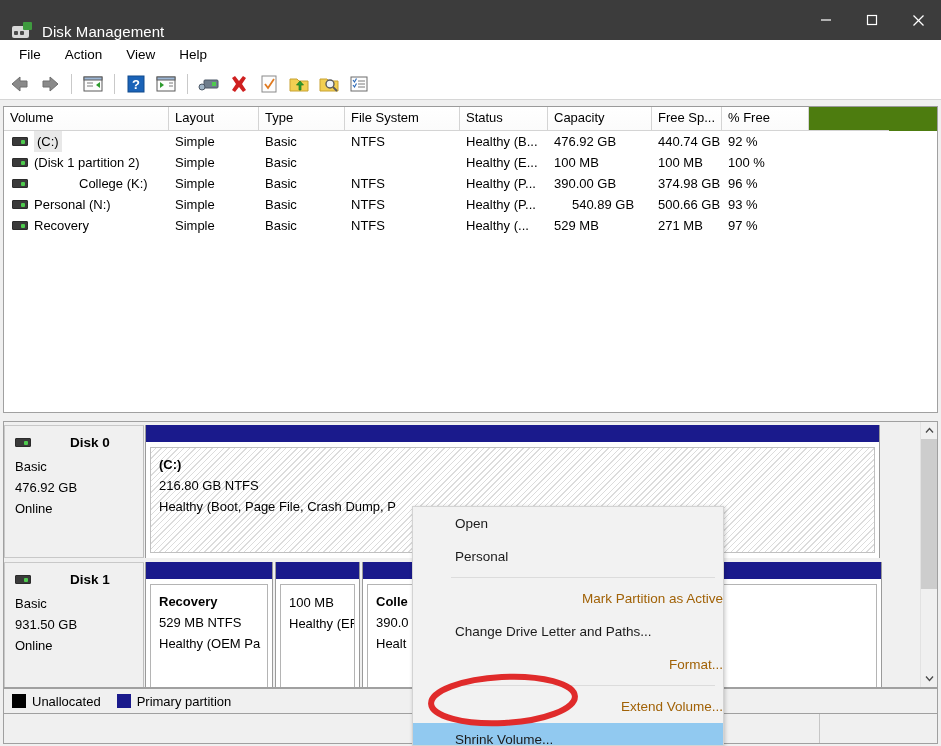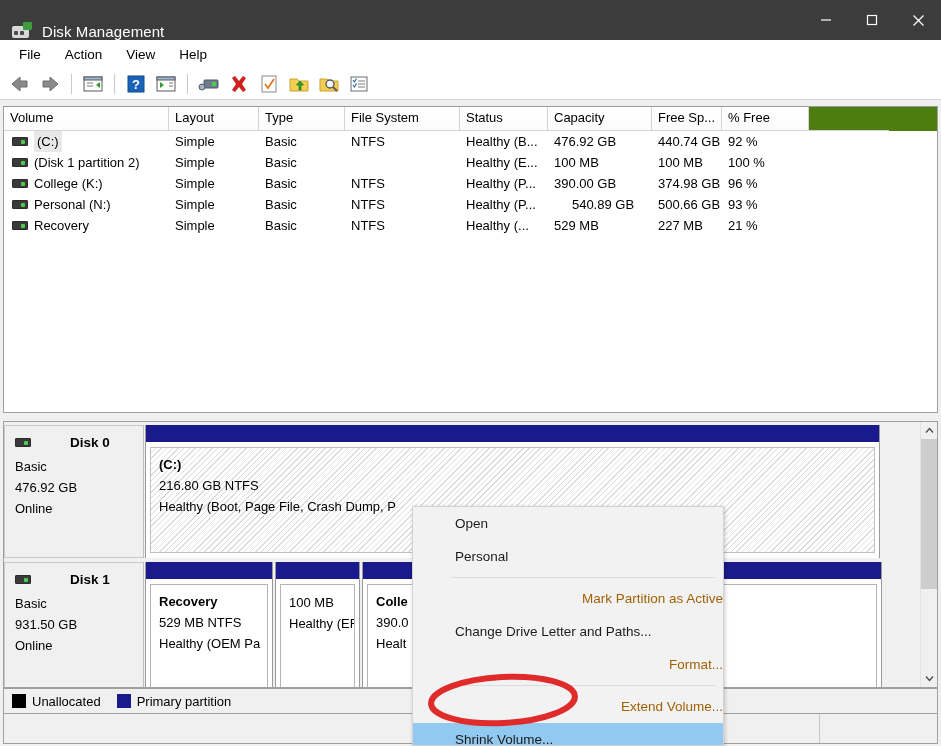--- a/index.html
+++ b/index.html
@@ -386,21 +386,21 @@
           <div class="lc" style="width: 90px;">Simple</div>
           <div class="lc" style="width: 86px;">Basic</div>
           <div class="lc" style="width: 115px;"></div>
           <div class="lc" style="width: 88px;">Healthy (E...</div>
           <div class="lc" style="width: 104px;">100 MB</div>
           <div class="lc" style="width: 70px;">100 MB</div>
           <div class="lc" style="width: 87px;">100 %</div>
           <div class="lc" style="width: 80px;"></div>
         </div>
         <div class="lrow">
-          <div class="lc volcell" style="width: 165px;">
+          <div class="lc volcell" style="width: 165px; gap: 45px;">
             <span class="volicon">
               <i></i>
             </span>
             <span class="volname">College (K:)</span>
           </div>
           <div class="lc" style="width: 90px;">Simple</div>
           <div class="lc" style="width: 86px;">Basic</div>
           <div class="lc" style="width: 115px;">NTFS</div>
           <div class="lc" style="width: 88px;">Healthy (P...</div>
           <div class="lc" style="width: 104px;">390.00 GB</div>
@@ -429,22 +429,22 @@
             <span class="volicon">
               <i></i>
             </span>
             <span class="volname">Recovery</span>
           </div>
           <div class="lc" style="width: 90px;">Simple</div>
           <div class="lc" style="width: 86px;">Basic</div>
           <div class="lc" style="width: 115px;">NTFS</div>
           <div class="lc" style="width: 88px;">Healthy (...</div>
           <div class="lc" style="width: 104px;">529 MB</div>
-          <div class="lc" style="width: 70px;">227 MB</div>
-          <div class="lc" style="width: 87px;">21 %</div>
+          <div class="lc" style="width: 70px;">271 MB</div>
+          <div class="lc" style="width: 87px;">97 %</div>
           <div class="lc" style="width: 80px;"></div>
         </div>
       </div>
   </div>
 
   <div class="splitter"></div>
 
   <div class="diskpane">
     <div id="disk-rows">
         <div class="diskrow" style="top: 3px; height: 133px; width: 900px;">

